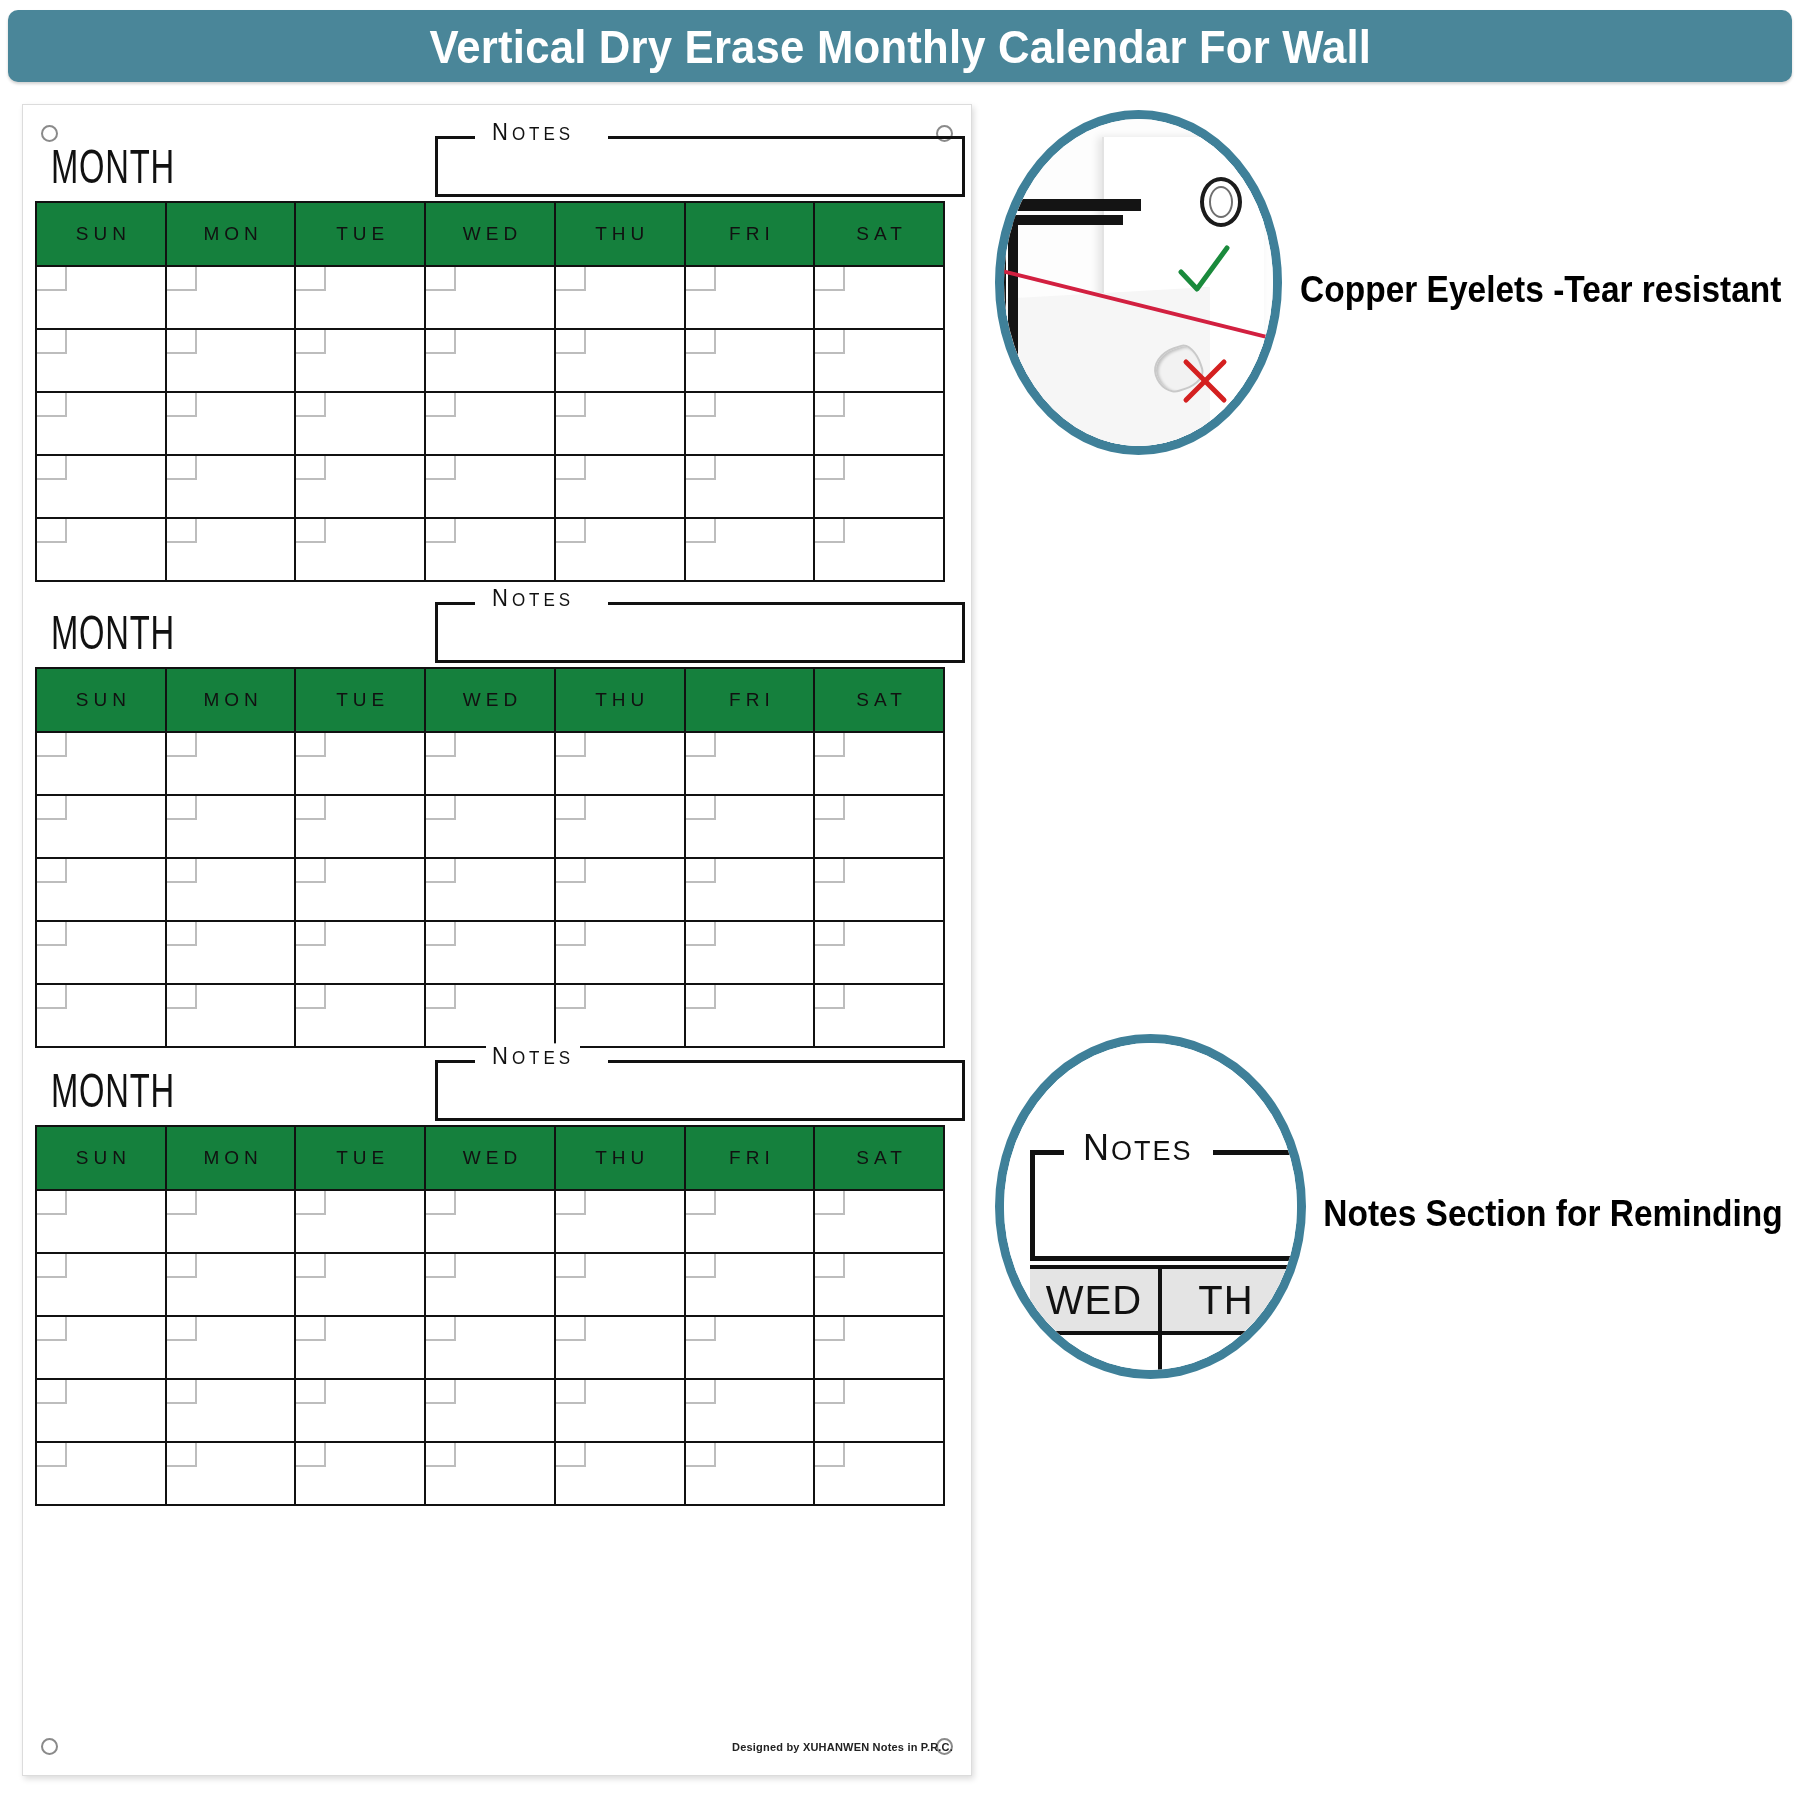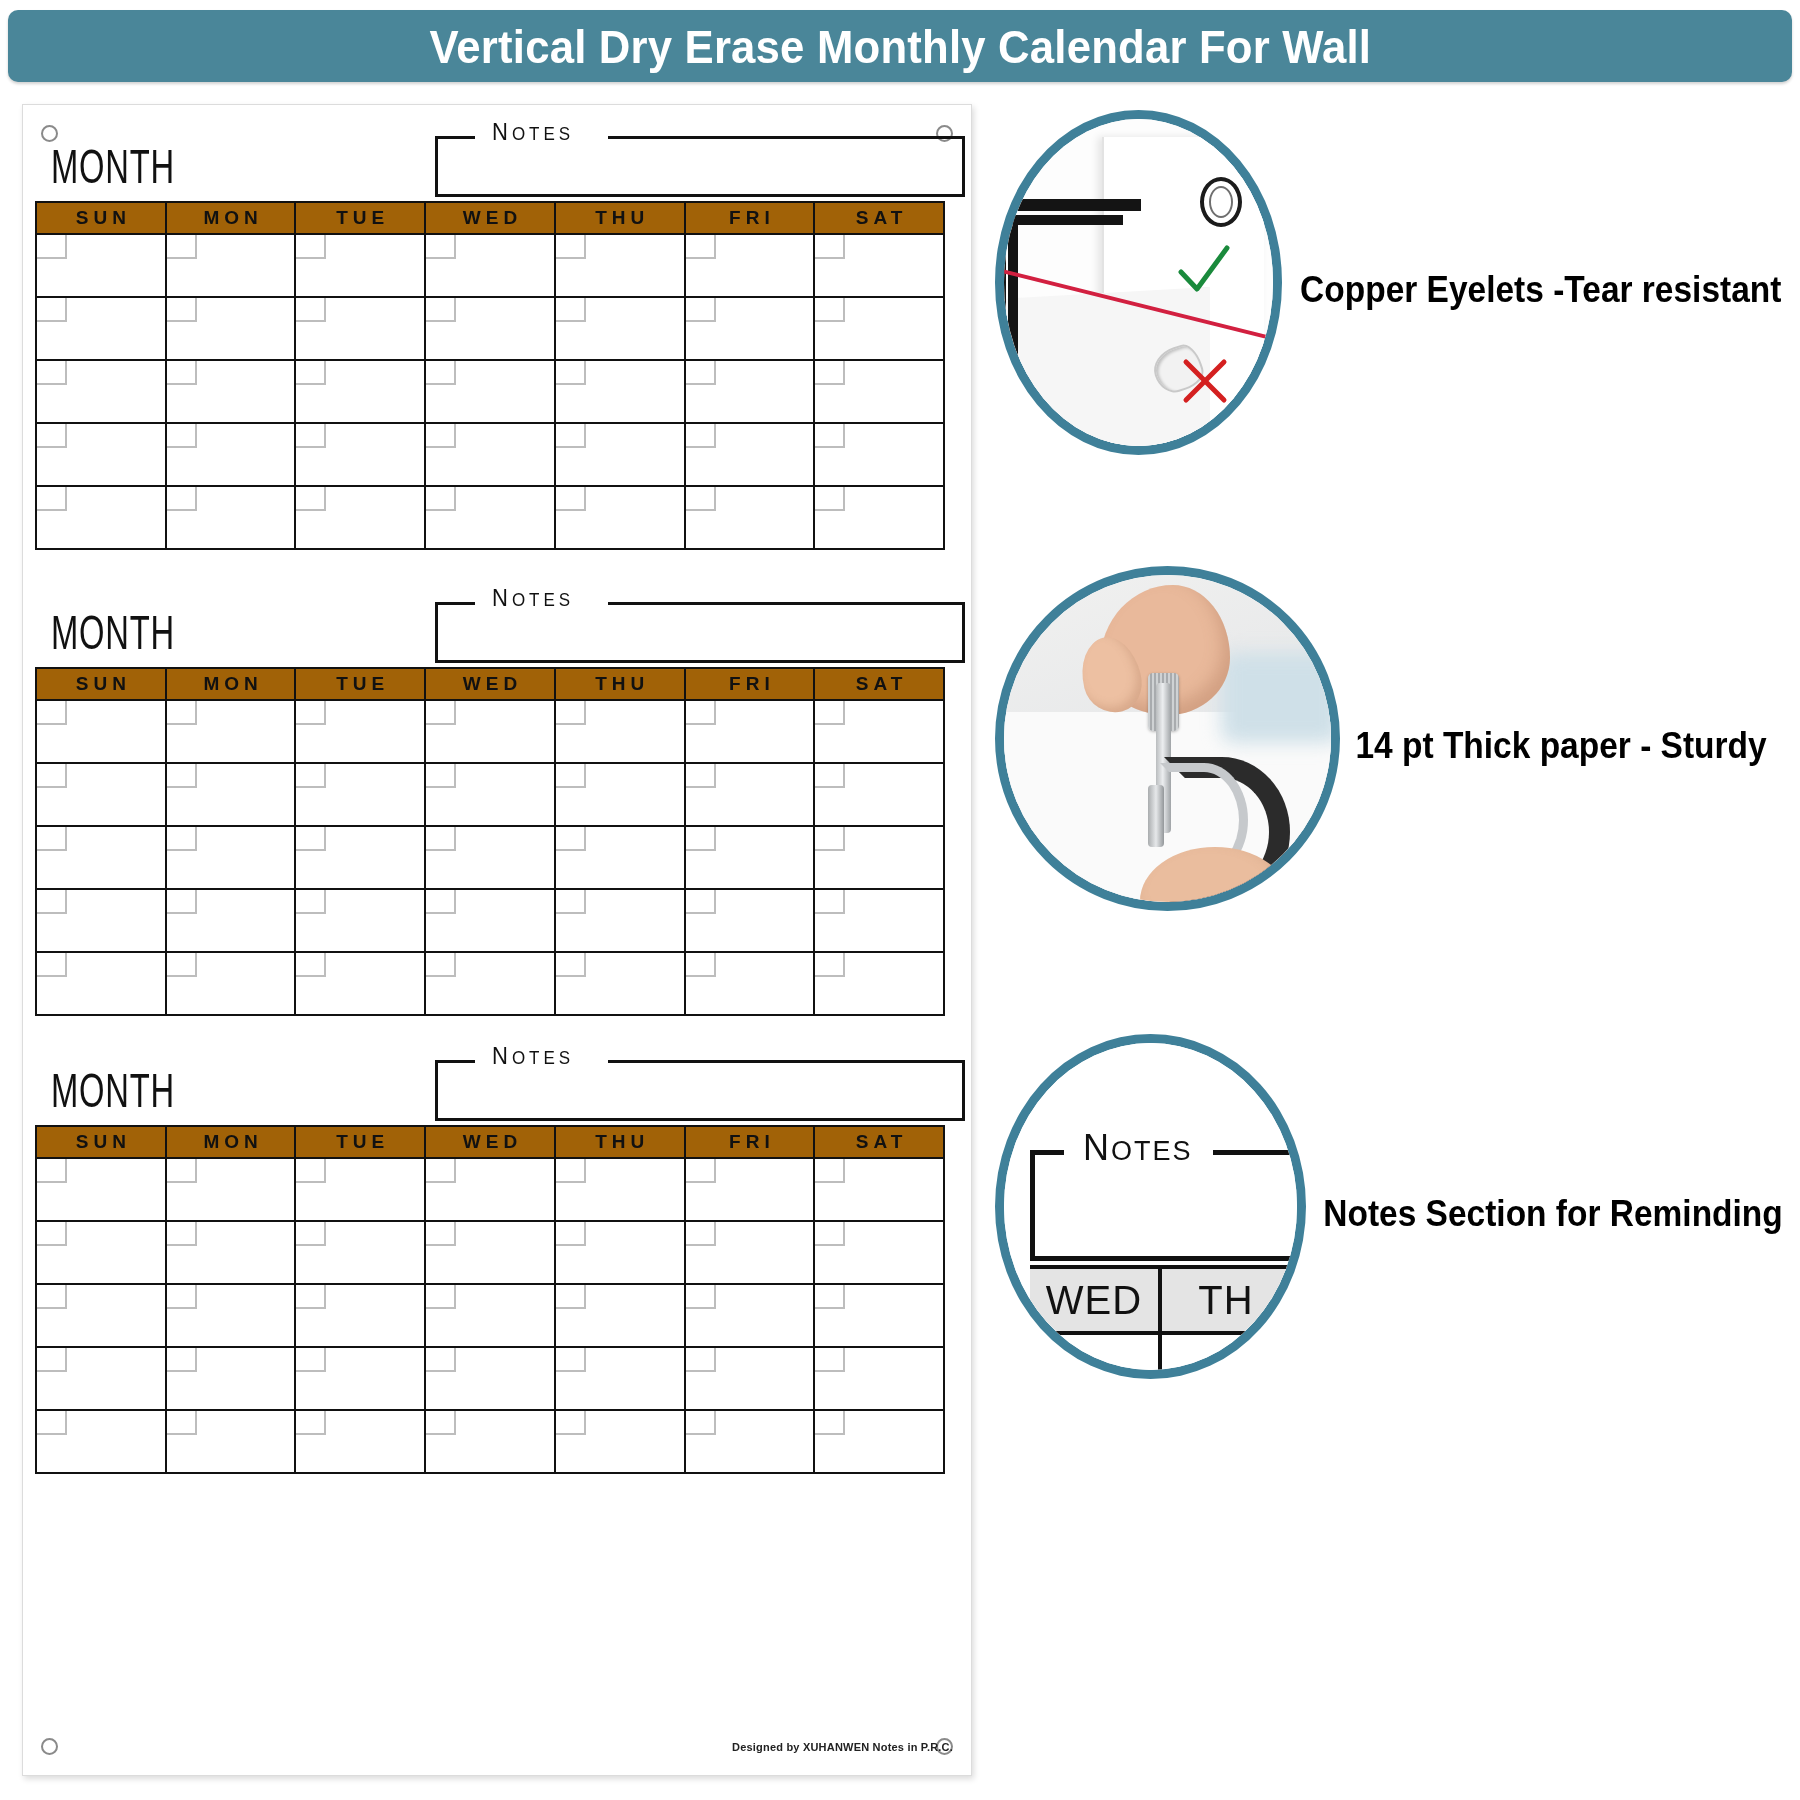--- a/index.html
+++ b/index.html
@@ -87,30 +87,30 @@
   }
   .notes-label .small{font-size:17px;}
 
   
   .cal-grid{
     width:910px;
     border-collapse:collapse;
     table-layout:fixed;
   }
   .cal-grid th{
-    background:#a16207;
+    background:#15803d;
     border:2px solid #111;
     height:30px;
     font-family:"Liberation Sans", sans-serif;
     font-size:19px;
-    font-weight:bold;
+    font-weight:normal;
     letter-spacing:5px;
     color:#111;
     text-align:center;
-    padding:0;
+    padding:16px;
     text-indent:5px;
   }
   .cal-grid td{
     border:2px solid #111;
     height:61px;
     padding:0;
     position:relative;
     background:#fff;
     vertical-align:top;
   }
@@ -747,36 +747,20 @@
         <polyline points="4,28 20,45 50,4" fill="none" stroke="#1a8a3c" stroke-width="5" stroke-linecap="round" stroke-linejoin="round"></polyline>
       </svg>
       <svg class="c1-x" viewBox="0 0 48 48">
         <line x1="5" y1="5" x2="43" y2="43" stroke="#d42020" stroke-width="5" stroke-linecap="round"></line>
         <line x1="43" y1="5" x2="5" y2="43" stroke="#d42020" stroke-width="5" stroke-linecap="round"></line>
       </svg>
     </div>
     <div class="caption">Copper Eyelets -Tear resistant</div>
   </div>
 
-  <div class="feature f2">
-    <div class="circle">
-      <div class="c2-bg"></div>
-      <div class="c2-table"></div>
-      <div class="c2-blur"></div>
-      <div class="c2-hand-top"></div>
-      <div class="c2-thumb"></div>
-      <div class="c2-knurl"></div>
-      <div class="c2-shaft"></div>
-      <div class="c2-cshape"></div>
-      <div class="c2-cshape-metal"></div>
-      <div class="c2-anvil"></div>
-      <div class="c2-hand-bottom"></div>
-    </div>
-    <div class="caption">14 pt Thick paper - Sturdy</div>
-  </div>
 
   <div class="feature f3">
     <div class="circle">
       <div class="c3-bg"></div>
       <div class="c3-notes">
         <div class="c3-notes-topleft"></div>
         <div class="c3-notes-topright"></div>
         <div class="c3-notes-label">N<span class="small">OTES</span></div>
       </div>
       <div class="c3-row">

